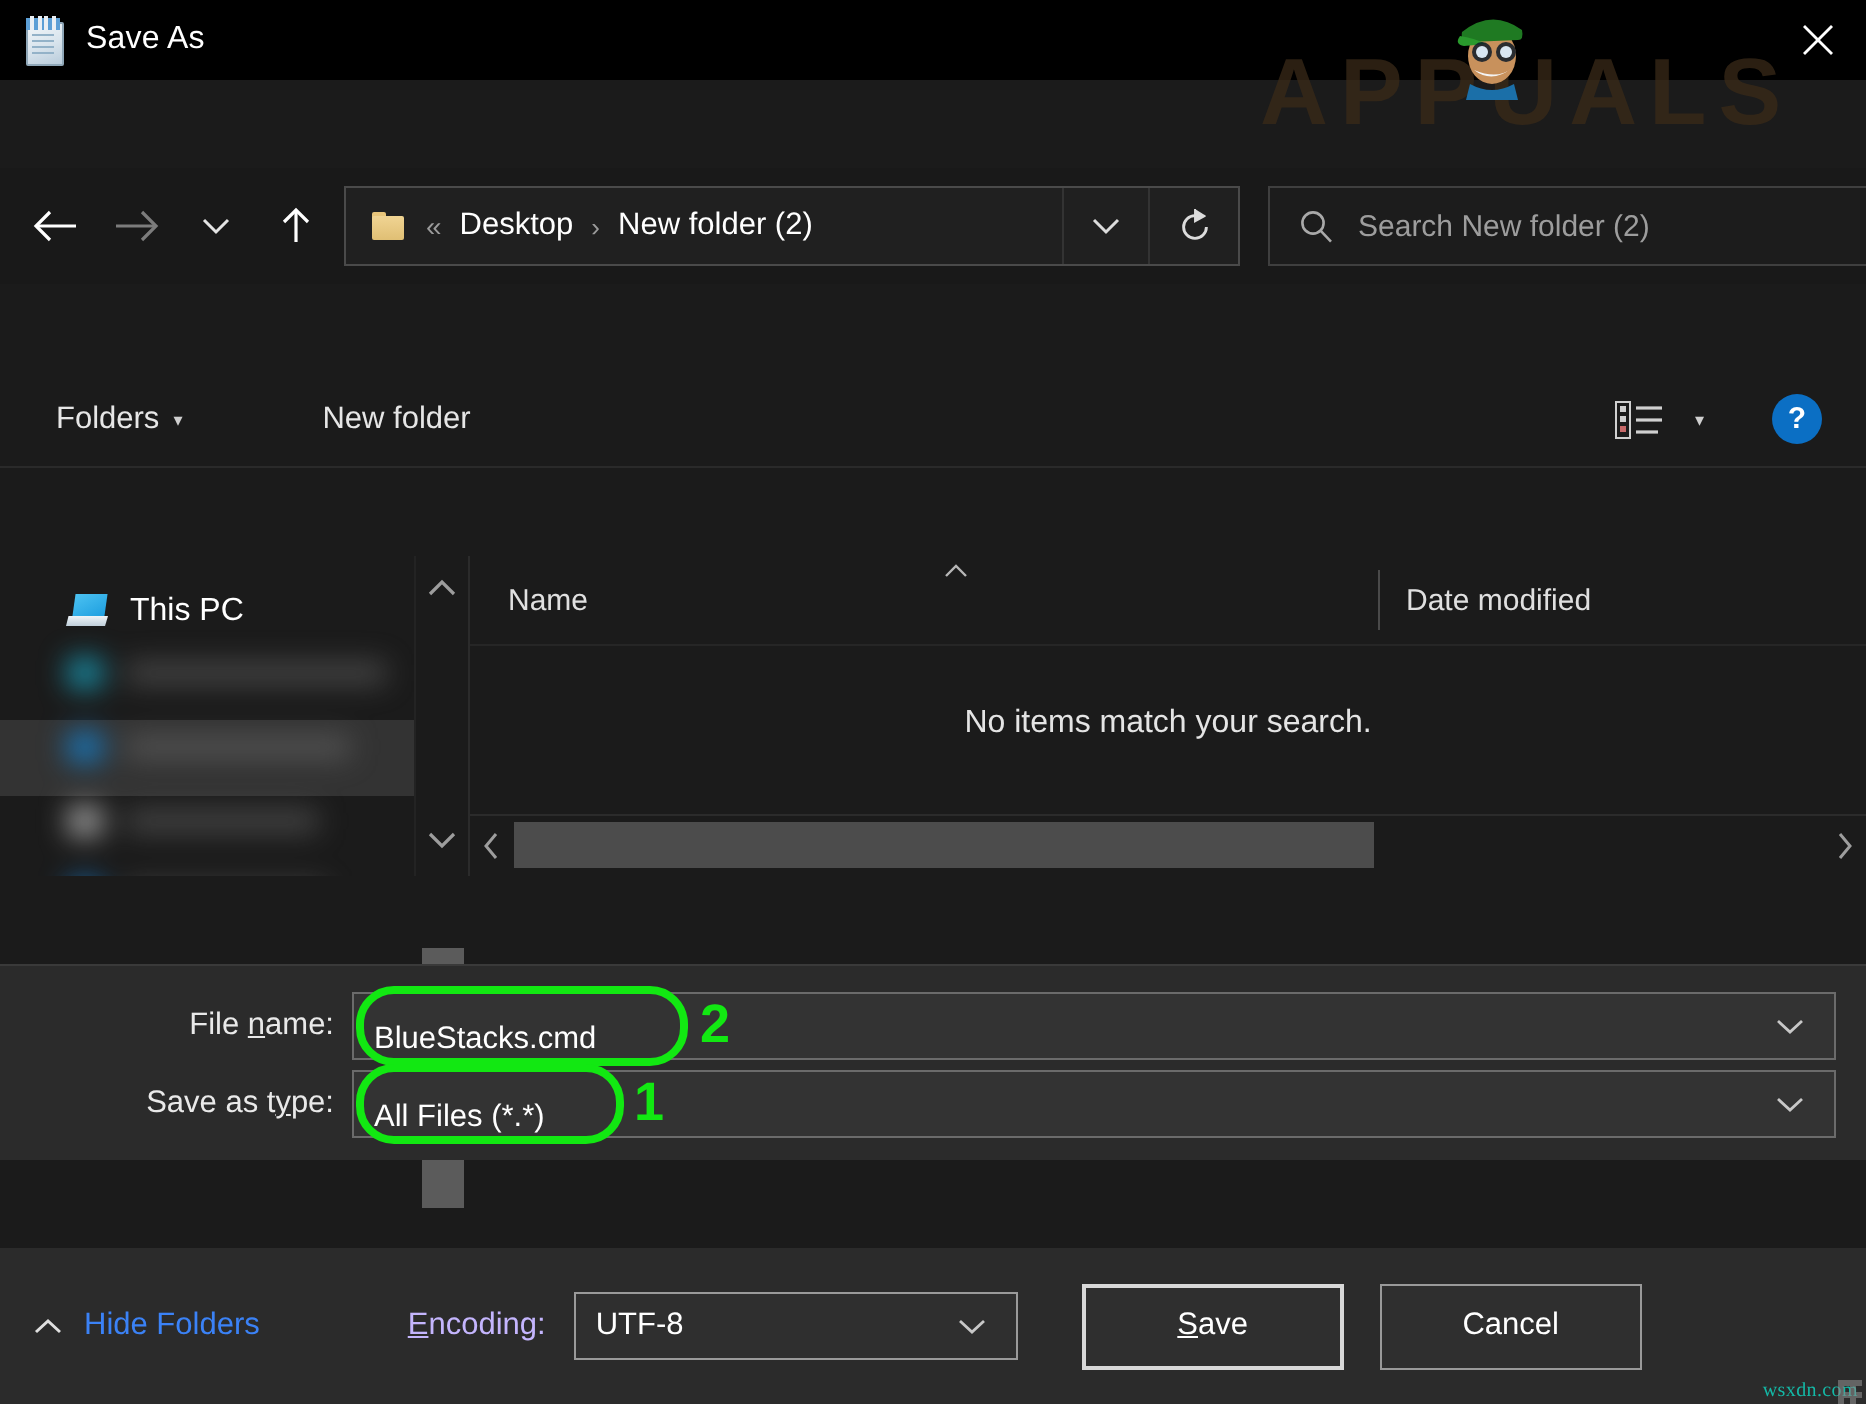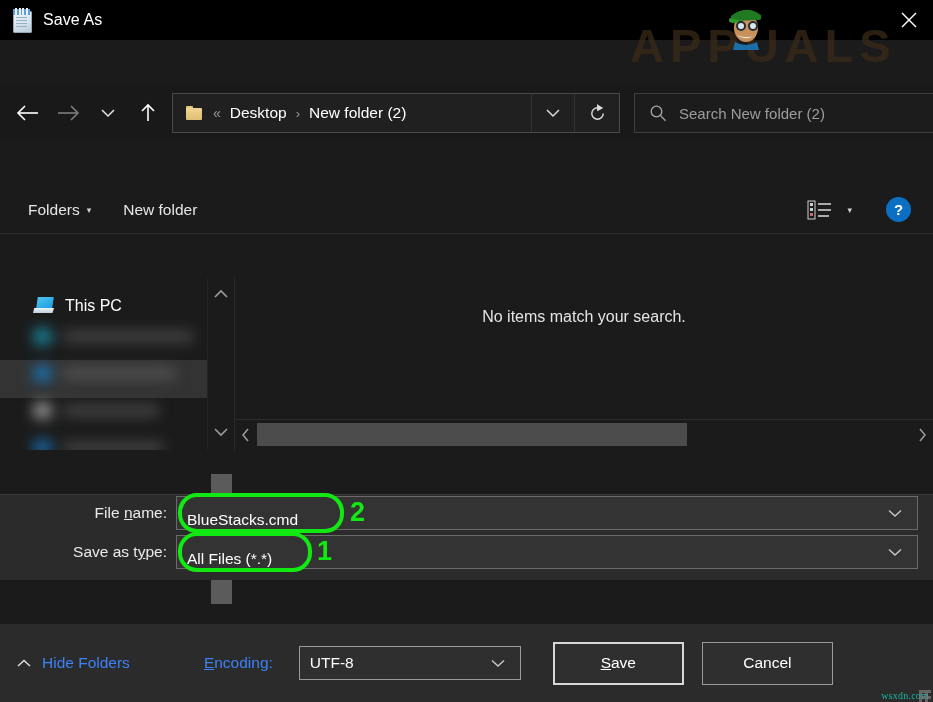--- a/index.html
+++ b/index.html
@@ -239,21 +239,21 @@
   }
   .cmd-item {
     font-size: 15.5px;
     color: #e6e6e6;
     display: flex;
     align-items: center;
     height: 100%;
     padding: 0 4px;
   }
   .cmd-organize { margin-left: 24px; }
-  .cmd-newfolder { margin-left: 24px; }
+  .cmd-newfolder { margin-left: 62px; }
   .cmd-caret {
     margin-left: 7px;
     font-size: 9px;
     color: #cfcfcf;
   }
   .cmd-right {
     margin-left: auto;
     display: flex;
     align-items: center;
     padding-right: 22px;
@@ -450,21 +450,21 @@
     height: 23px;
     background: #4c4c4c;
   }
 
   
   .formarea {
     flex: none;
     background: #2b2b2b;
     border-top: 1px solid #3a3a3a;
     position: relative;
-    padding-top: 0;
+    padding-top: 12px;
     padding-bottom: 10px;
   }
   .form-row {
     display: flex;
     align-items: center;
     height: 36px;
     position: relative;
   }
   .form-row + .form-row { margin-top: 3px; }
   .form-label {
@@ -536,21 +536,21 @@
     font-size: 15.5px;
     color: #3b82f6;
   }
   .hf-caret { margin-right: 10px; display: flex; }
 
   .encoding-wrap {
     display: flex;
     align-items: center;
     margin-left: 74px;
   }
-  .enc-label { font-size: 15.5px; color: #3b82f6; margin-right: 26px; text-align: center; }
+  .enc-label { font-size: 15.5px; color: #c4b5fd; margin-right: 14px; text-align: center; }
   .enc-combo {
     width: 222px;
     height: 34px;
     border: 1px solid #9a9a9a;
     background: #2f2f2f;
     display: flex;
     align-items: center;
     position: relative;
     box-sizing: border-box;
   }
@@ -787,20 +787,34 @@
       </div>
       <div class="vs-thumb"></div>
       <div class="vs-down">
         <svg width="16" height="12" viewBox="0 0 16 12">
           <polyline points="2,3 8,9 14,3" fill="none" stroke="#9d9d9d" stroke-width="1.6"></polyline>
         </svg>
       </div>
     </div>
 
     <div class="filelist">
+      <div class="col-head">
+        <div class="col-name">
+          <span>Name</span>
+          <span class="sort-caret">
+            <svg width="14" height="9" viewBox="0 0 14 9">
+              <polyline points="2,7 7,2 12,7" fill="none" stroke="#b7b7b7" stroke-width="1.2"></polyline>
+            </svg>
+          </span>
+          <span class="col-divider"></span>
+        </div>
+        <div class="col-date">
+          <span>Date modified</span>
+        </div>
+      </div>
 
       <div class="empty-msg">No items match your search.</div>
 
       <div class="hscroll">
         <div class="hs-left">
           <svg width="12" height="16" viewBox="0 0 12 16">
             <polyline points="8,2 3,8 8,14" fill="none" stroke="#9d9d9d" stroke-width="1.5"></polyline>
           </svg>
         </div>
         <div class="hs-thumb"></div>

